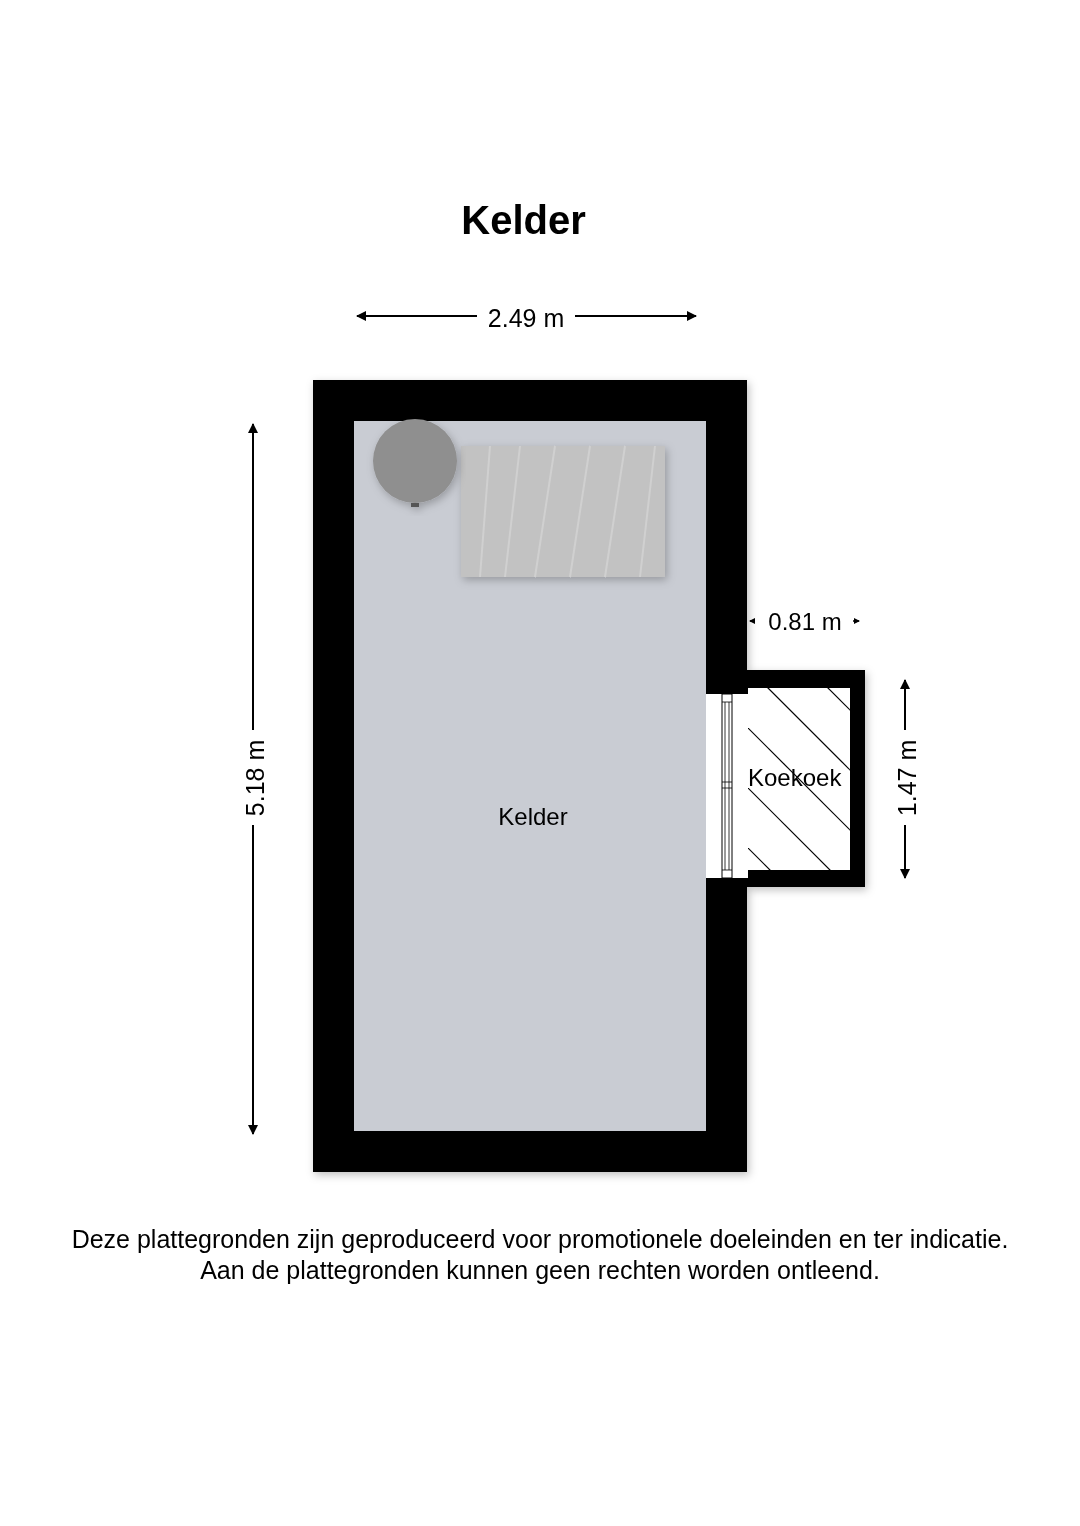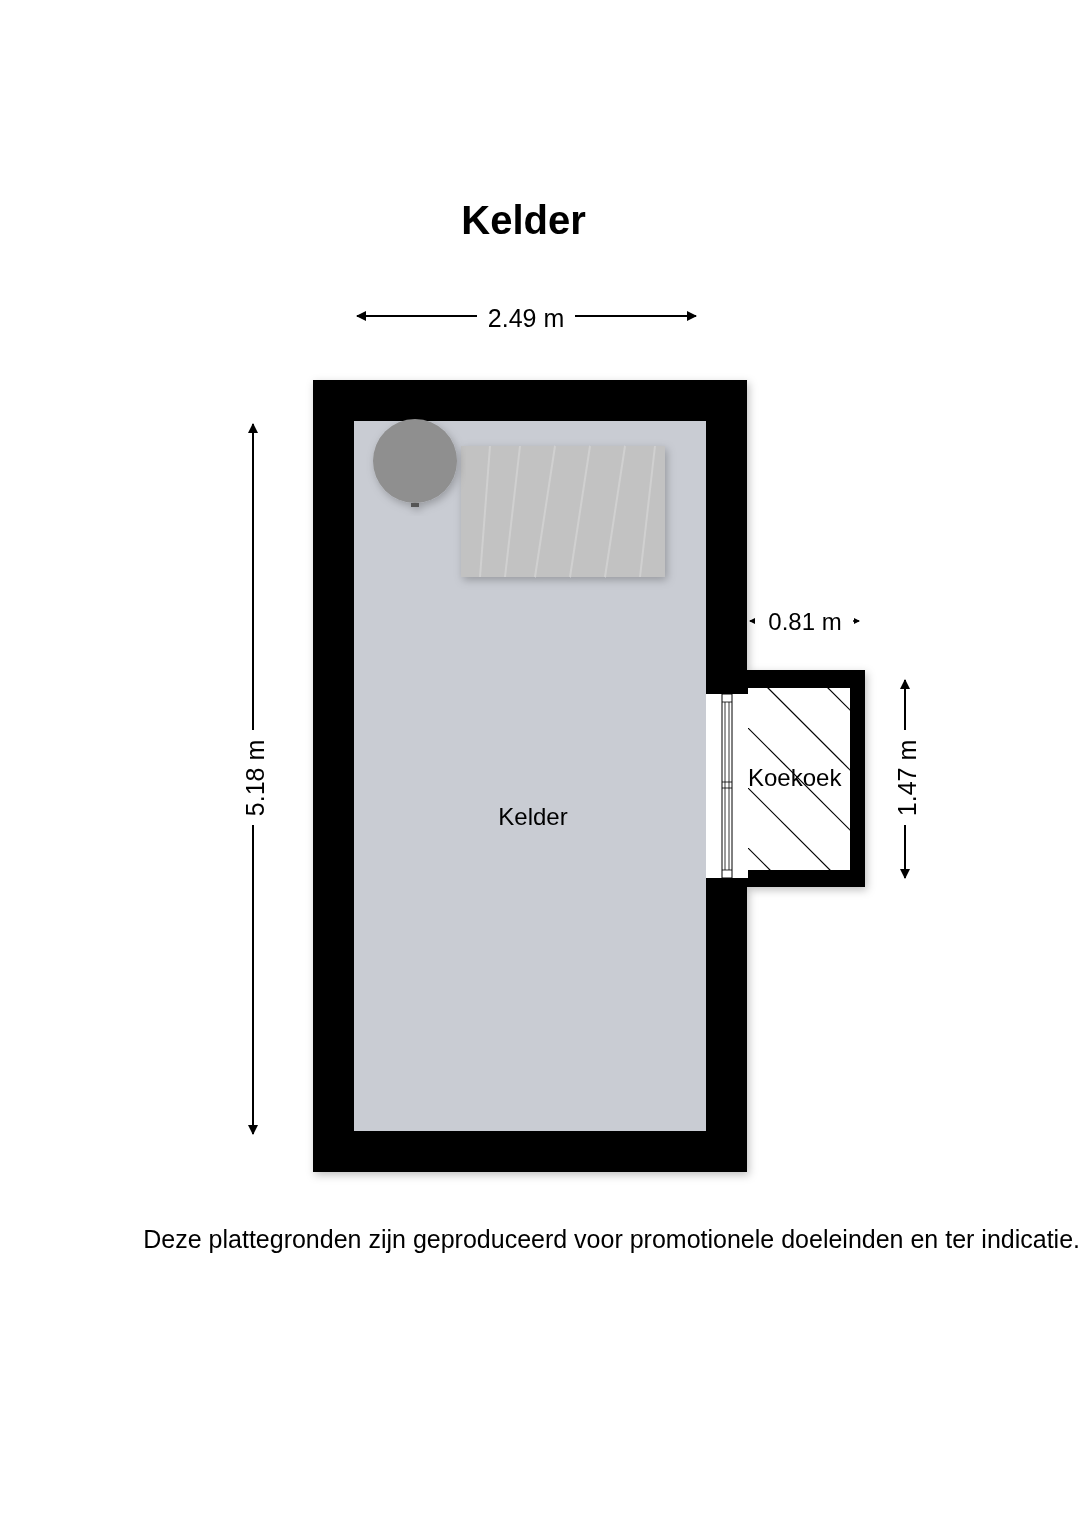--- a/index.html
+++ b/index.html
@@ -1,21 +1,21 @@
 <!DOCTYPE html>
 <html><head>
   <meta charset="utf-8">
   <style>
     html, body { margin: 0; padding: 0; background: #ffffff; }
     body { width: 1080px; height: 1526px; position: relative; overflow: hidden;
            font-family: "Liberation Sans", sans-serif; color: #000; }
     .abs { position: absolute; }
     .title { left: 0; width: 1047px; top: 198px; text-align: center; font-size: 40px; font-weight: bold; }
     .plan { left: 0; top: 0; }
-    .footer { left: 0; width: 1080px; top: 1224px; text-align: right; font-size: 25px; line-height: 31px; }
+    .footer { left: 0; width: 1080px; top: 1224px; text-align: center; font-size: 25px; line-height: 31px; }
   </style>
 </head>
 <body>
 
 <div class="abs title">Kelder</div>
 
 <svg class="abs plan" width="1080" height="1526" viewBox="0 0 1080 1526">
   <defs>
     <filter id="sh" x="-10%" y="-10%" width="120%" height="120%">
       <feDropShadow dx="2" dy="3" stdDeviation="4" flood-color="#000" flood-opacity="0.25"></feDropShadow>
@@ -89,13 +89,14 @@
   <text x="805" y="630" text-anchor="middle" font-family="Liberation Sans, sans-serif" font-size="24">0.81 m</text>
   <text transform="translate(264,778) rotate(-90)" text-anchor="middle" font-family="Liberation Sans, sans-serif" font-size="25">5.18 m</text>
   <text transform="translate(916,778) rotate(-90)" text-anchor="middle" font-family="Liberation Sans, sans-serif" font-size="25">1.47 m</text>
 
   <text x="533" y="825" text-anchor="middle" font-family="Liberation Sans, sans-serif" font-size="24">Kelder</text>
   <text x="748" y="786" font-family="Liberation Sans, sans-serif" font-size="24" clip-path="url(#koekclip)">Koekoek</text>
 </svg>
 
 <div class="abs footer">
   <div>Deze plattegronden zijn geproduceerd voor promotionele doeleinden en ter indicatie.</div>
+  <div>Aan de plattegronden kunnen geen rechten worden ontleend.</div>
 </div>
 
 </body></html>

